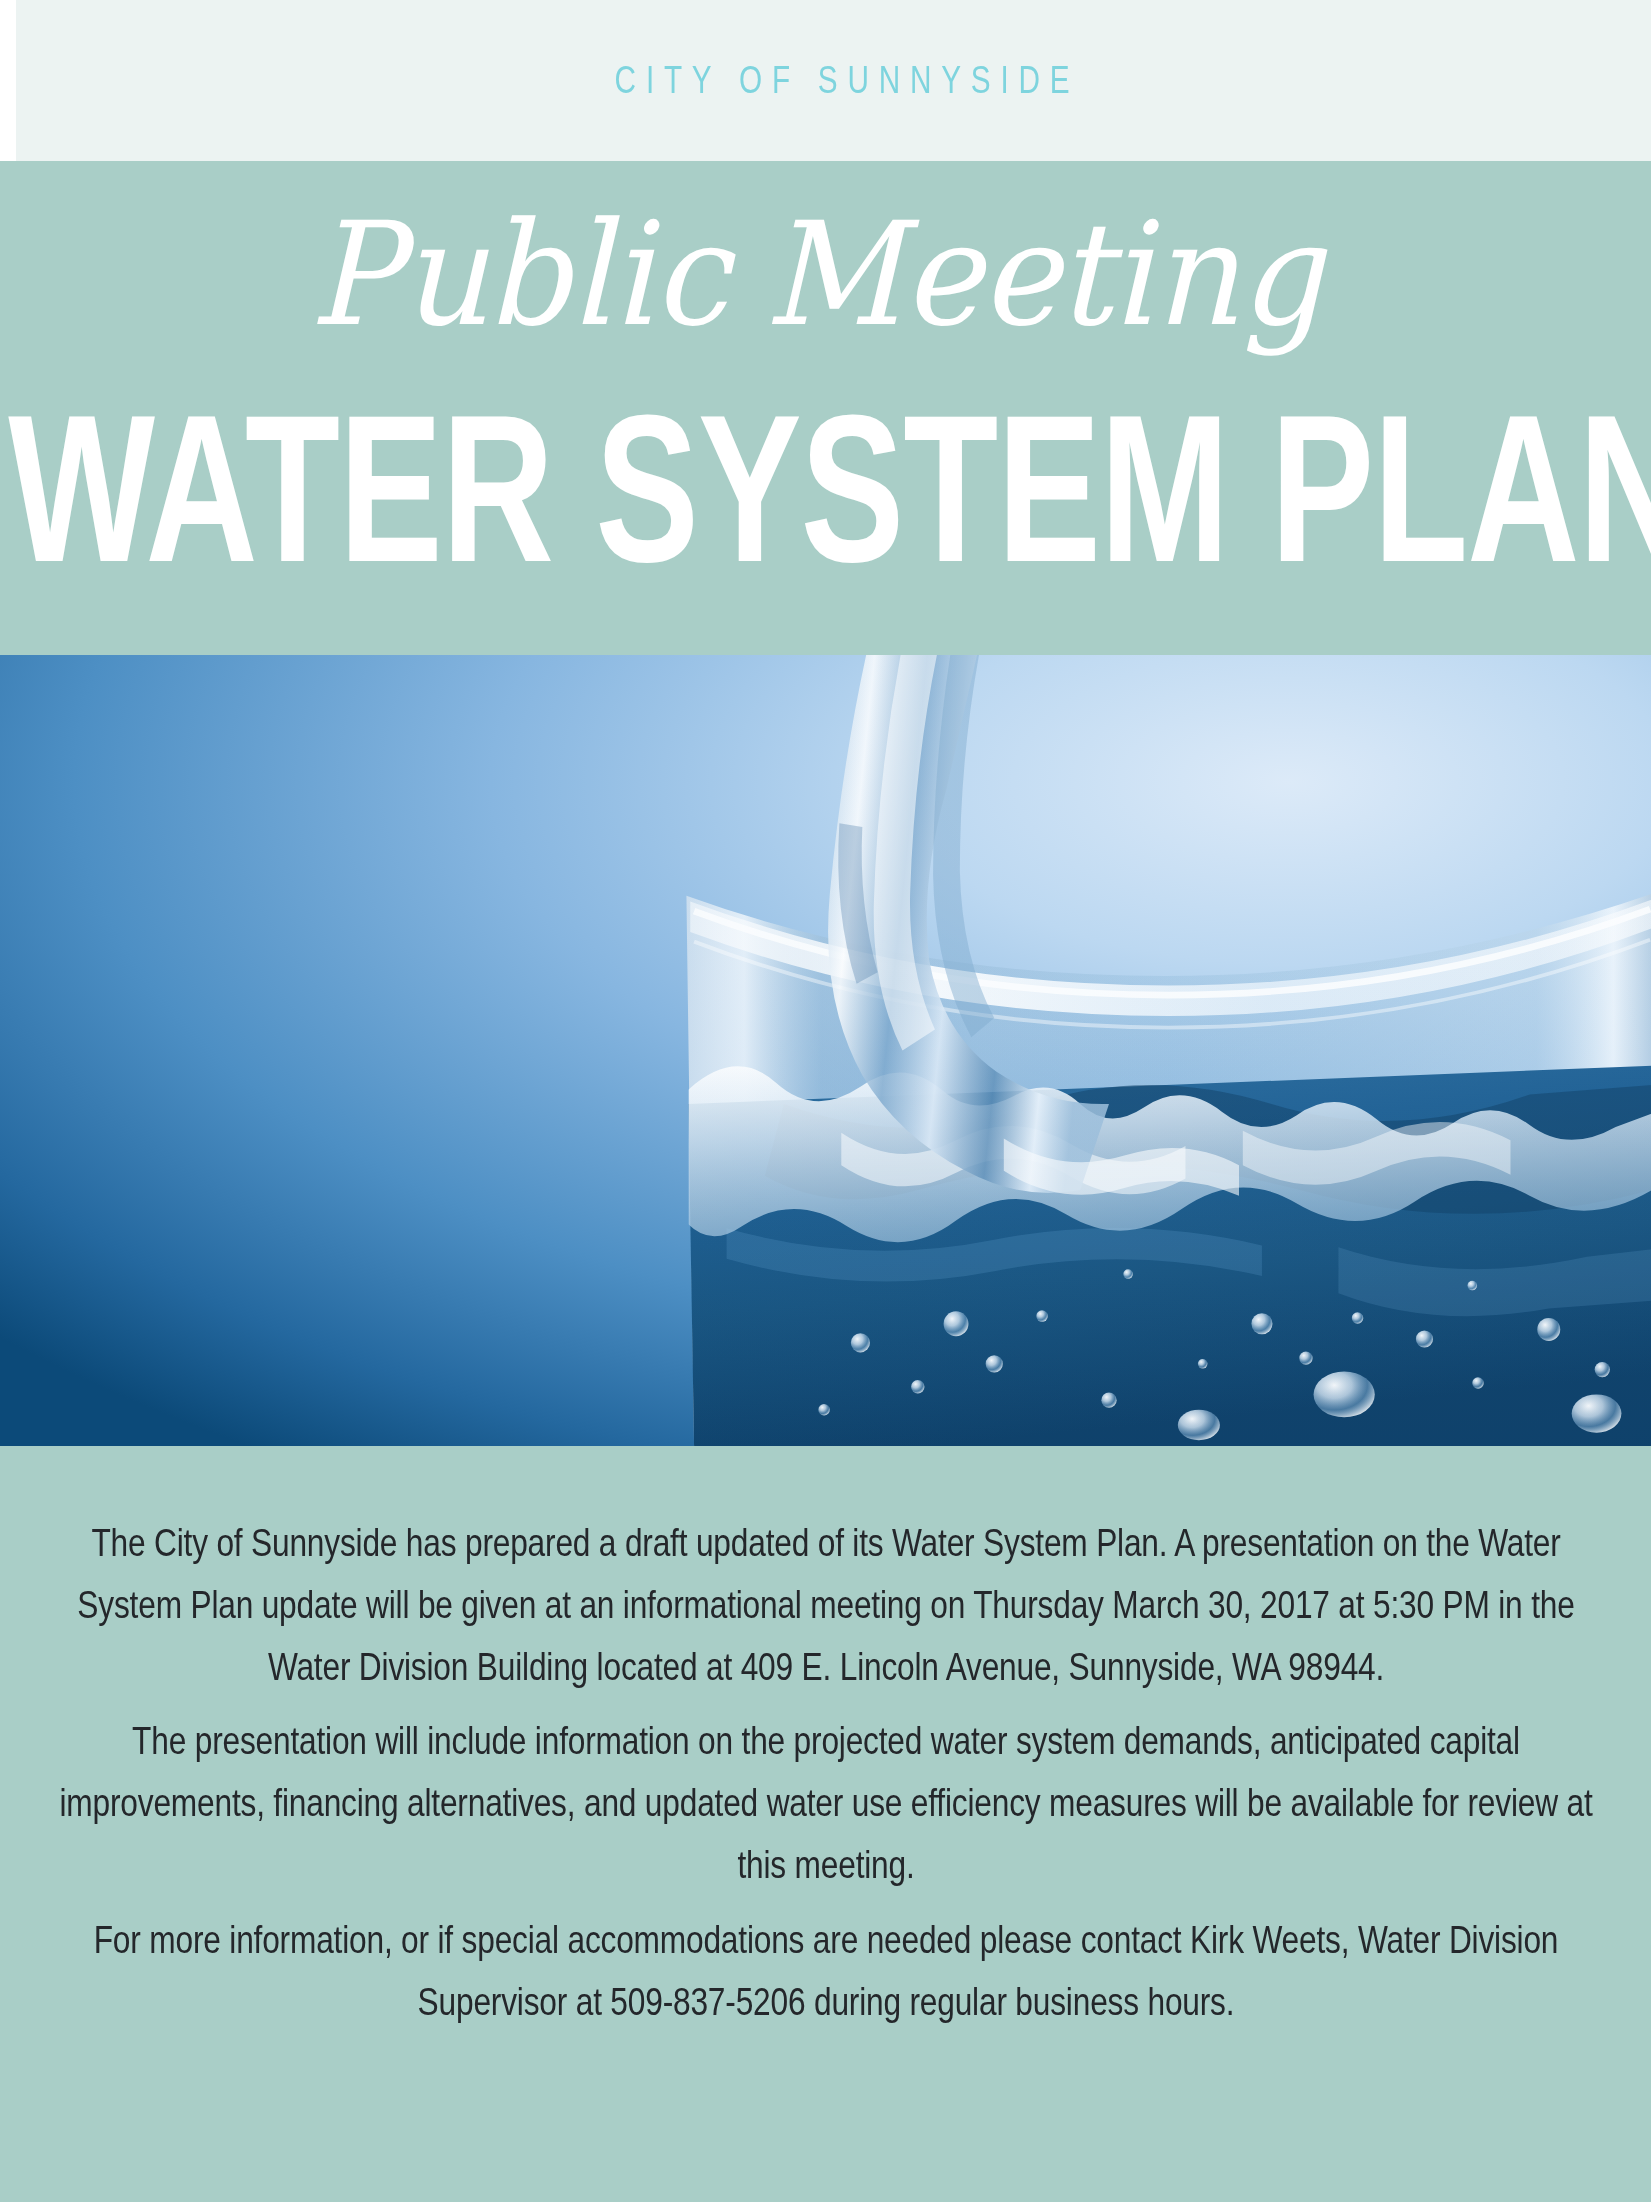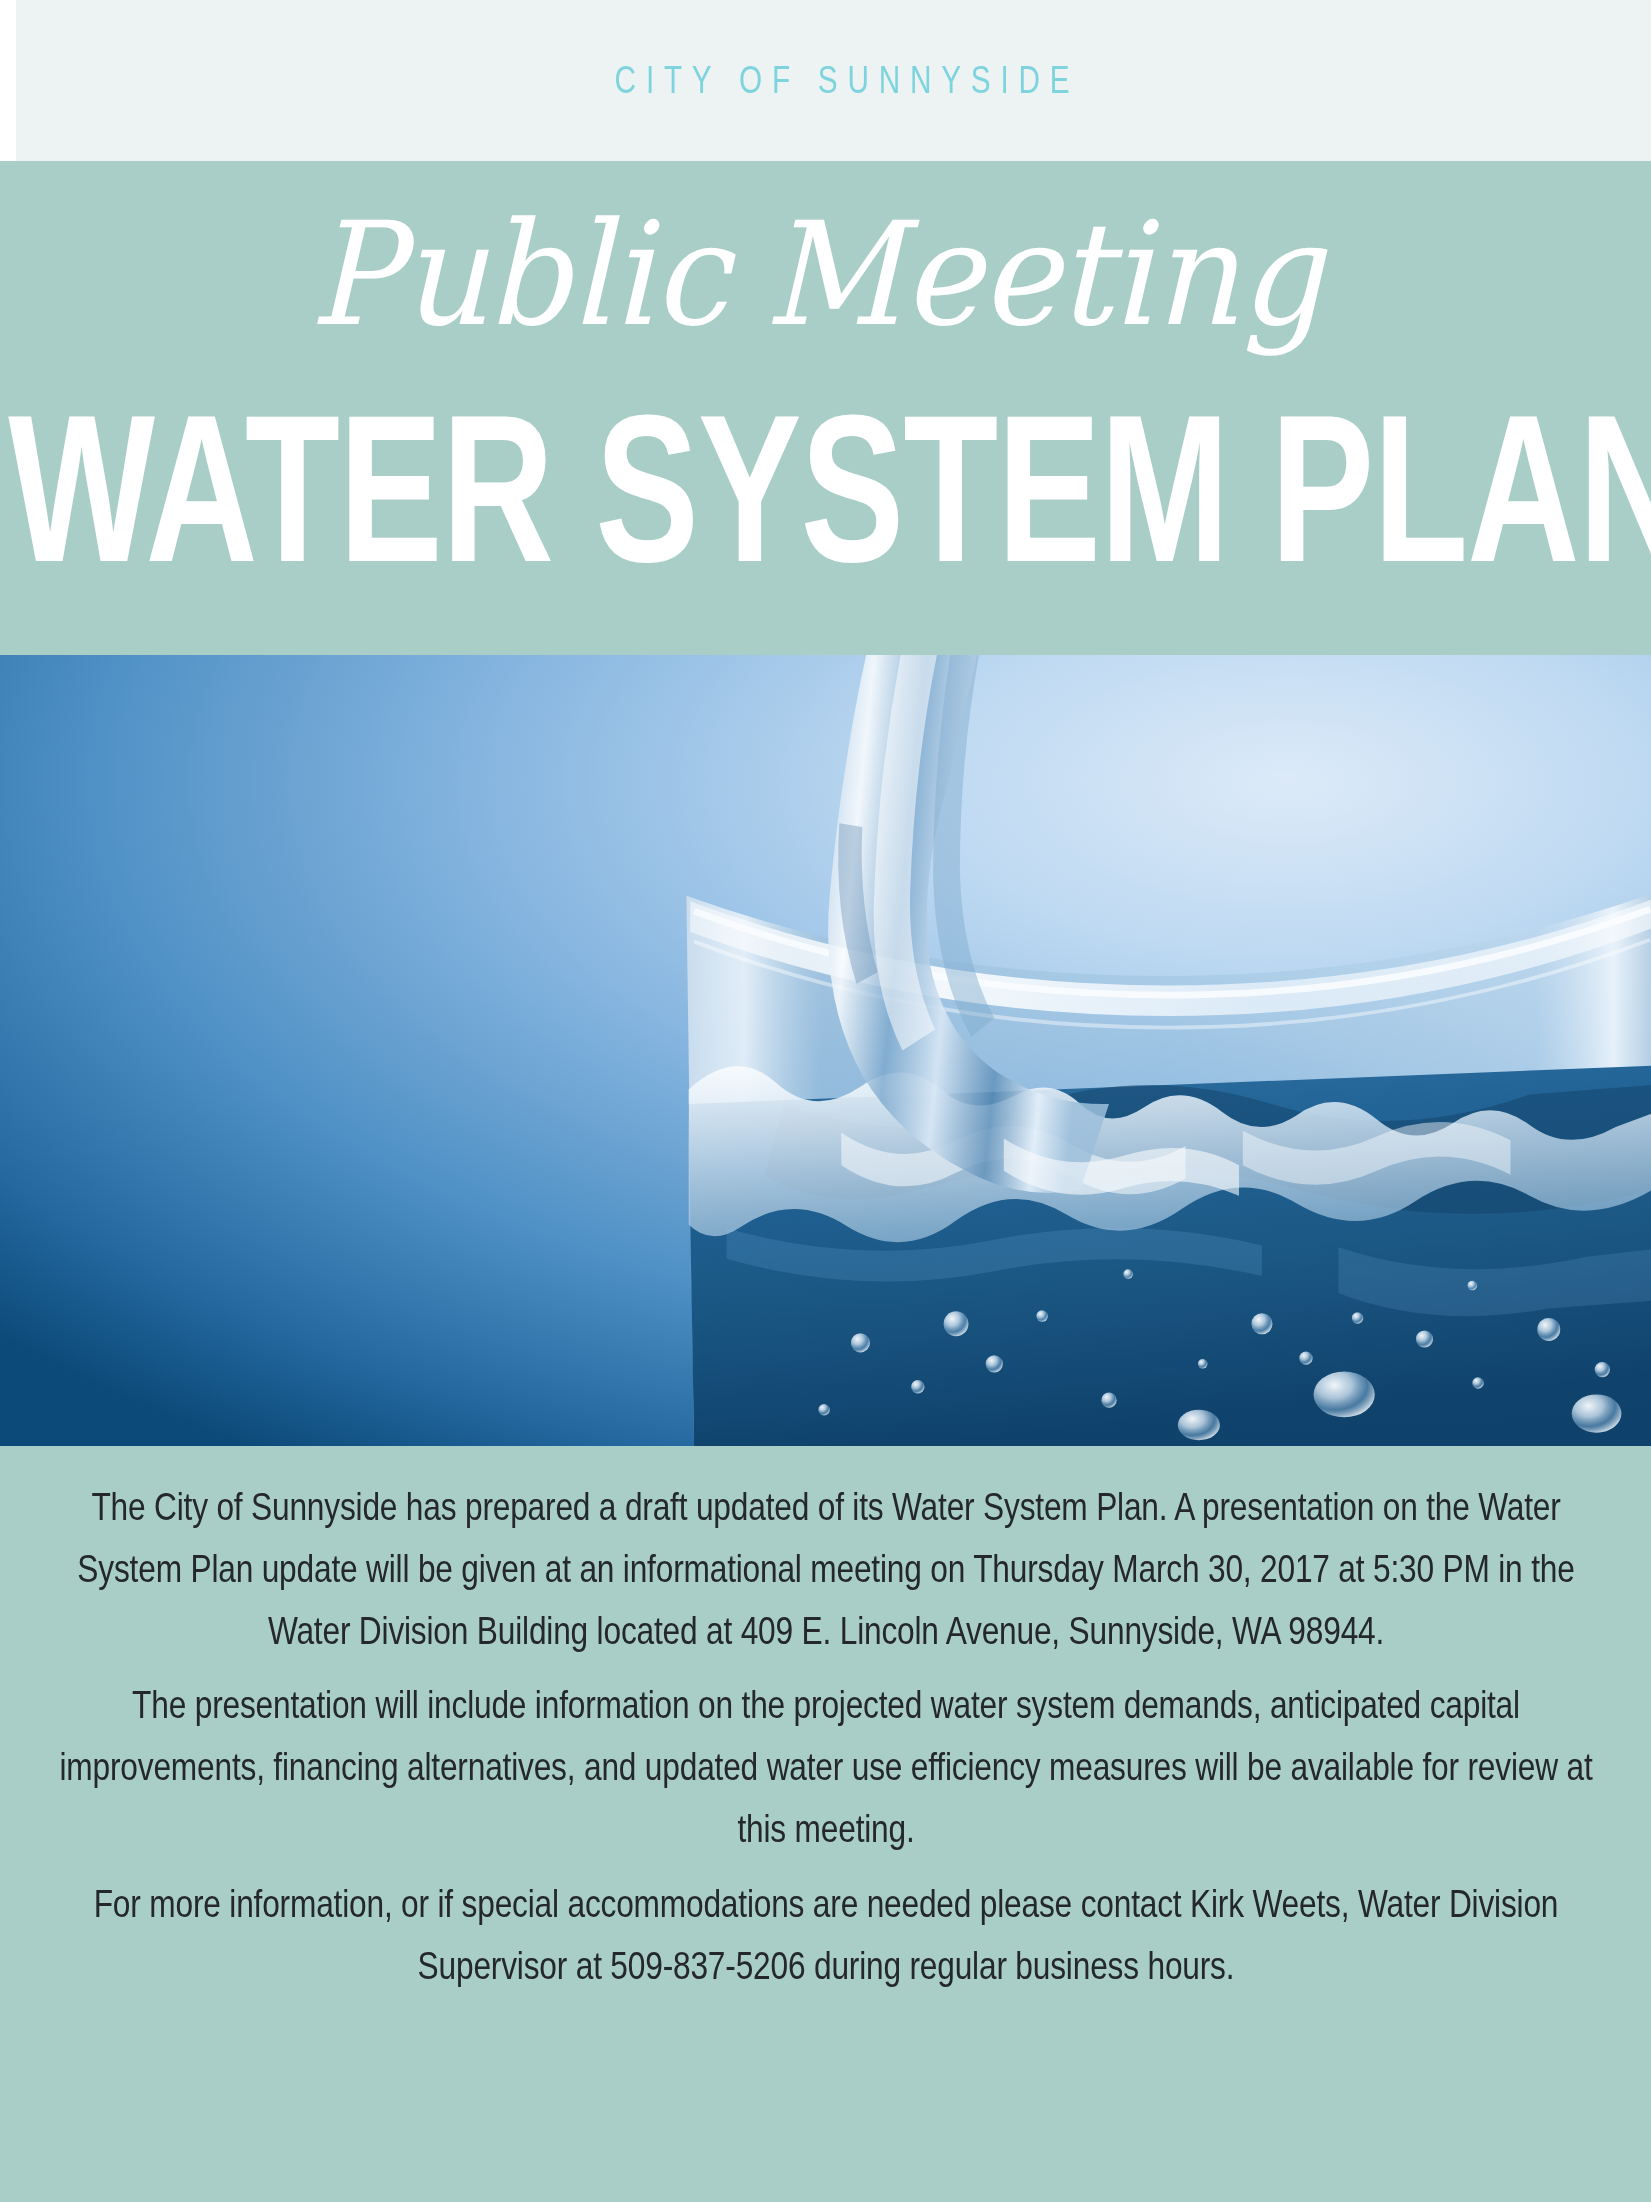--- a/index.html
+++ b/index.html
@@ -85,21 +85,21 @@
     background:#5b9ed4;
   }
   .photo svg { display:block; width:1652px; height:791px; }
 
   
   .body-block {
     position:absolute;
     left:0; top:1446px;
     width:1652px; height:756px;
     background:#a9cec7;
-    padding:30px 27px 0 27px;
+    padding:66px 27px 0 27px;
   }
   .para {
     font-family:"Liberation Sans", sans-serif;
     font-weight:400;
     font-size:33px;
     line-height:1.62;
     color:#24272b;
     text-align:center;
     transform:scaleY(1.16) scaleX(0.96);
     transform-origin:center top;

